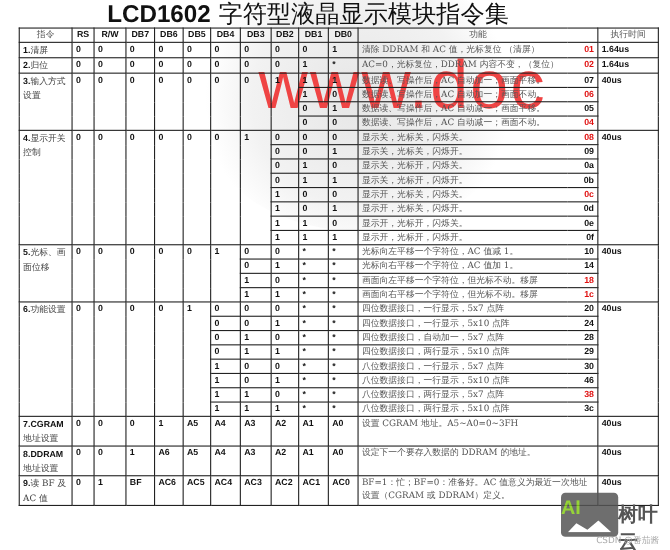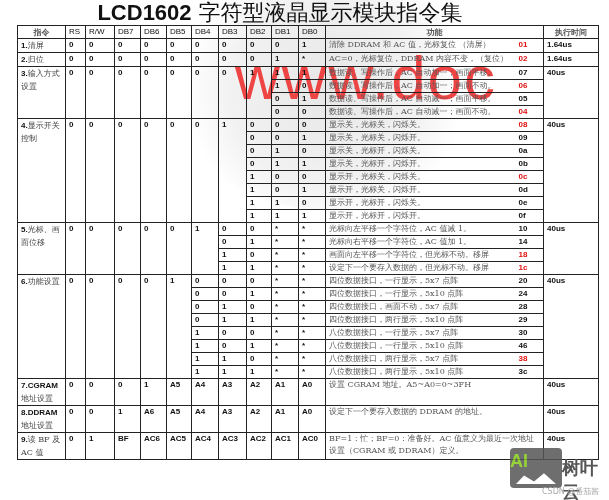--- a/index.html
+++ b/index.html
@@ -4,27 +4,27 @@
 <style>
   html,body{margin:0;padding:0;background:#fff;}
   body{width:609px;height:500px;position:relative;overflow:hidden;font-family:"DejaVu Sans","Liberation Sans",sans-serif;color:#111;}
   .wm{position:absolute;left:175px;top:-30px;width:300px;height:240px;border-radius:50%;background:radial-gradient(circle,#e6e6e6 0%,#f2f2f2 50%,rgba(255,255,255,0) 72%);z-index:0;}
   .wm-text{position:absolute;left:235px;top:42px;font-size:62px;color:#ef4444;font-family:"Liberation Sans",sans-serif;z-index:0;letter-spacing:2px;}
   .title{position:absolute;left:0;top:0;width:560px;text-align:center;font-size:22px;line-height:26px;z-index:2;color:#111;}
   .title b{font-family:"Liberation Sans",sans-serif;font-weight:bold;}
   .title span.cn{font-family:"DejaVu Serif",serif;font-weight:normal;}
   table{position:absolute;left:17px;top:25px;border-collapse:collapse;z-index:2;table-layout:fixed;}
   td,th{border:1px solid #222;font-size:8px;line-height:12px;height:12px;padding:0 3px;vertical-align:top;white-space:nowrap;overflow:hidden;}
-  th{font-weight:normal;text-align:left;font-family:"Liberation Sans",sans-serif;}
-  th.cn{font-weight:bold;text-align:center;color:#555;font-family:"DejaVu Serif",serif;}
+  th{font-weight:bold;text-align:center;font-family:"Liberation Sans",sans-serif;}
+  th.cn{font-weight:normal;color:#555;font-family:"DejaVu Serif",serif;}
   td.b{font-weight:bold;font-family:"Liberation Sans",sans-serif;}
   td.name{font-family:"DejaVu Serif",serif;color:#444;white-space:normal;line-height:13px;}
   td.name b{color:#111;font-family:"Liberation Sans",sans-serif;}
   td.fn{color:#555;font-family:"DejaVu Serif",serif;}
-  td.code{font-weight:bold;text-align:left;font-family:"Liberation Sans",sans-serif;border-left:none;}
+  td.code{font-weight:bold;text-align:right;font-family:"Liberation Sans",sans-serif;border-left:none;}
   td.fn{border-right:none;}
   td.time{font-weight:bold;font-family:"Liberation Sans",sans-serif;}
   .red{color:#e01010 !important;}
   td.fn.wrap{white-space:normal;}
   .ai-logo{position:absolute;left:510px;top:448px;width:52px;height:40px;background:#555;opacity:.85;border-radius:4px;z-index:5;color:#84cc16;font-weight:bold;font-size:18px;font-family:"Liberation Sans",sans-serif;text-align:left;line-height:26px;}
   .ai-logo .hill{position:absolute;left:6px;bottom:4px;width:40px;height:12px;background:#fff;clip-path:polygon(0 100%,20% 30%,45% 80%,70% 10%,100% 100%);}
   .ai-brand{position:absolute;left:562px;top:456px;font-size:18px;color:#555;font-weight:bold;z-index:5;font-family:"DejaVu Sans",sans-serif;}
   .ai-sub{position:absolute;left:542px;top:486px;font-size:8px;color:#aaa;z-index:5;}
 </style>
 </head>
@@ -234,21 +234,21 @@
         <td class="b">*</td>
         <td class="b">*</td>
         <td class="fn">画面向左平移一个字符位，但光标不动。移屏</td>
         <td class="code red">18</td>
       </tr>
       <tr>
         <td class="b">1</td>
         <td class="b">1</td>
         <td class="b">*</td>
         <td class="b">*</td>
-        <td class="fn">设定下一个要存入数据的，但光标不动。移屏</td>
+        <td class="fn">画面向右平移一个字符位，但光标不动。移屏</td>
         <td class="code red">1c</td>
       </tr>
       <tr>
         <td class="name" rowspan="8"><b>6.</b><span>功能设置</span></td>
         <td class="b" rowspan="8">0</td>
         <td class="b" rowspan="8">0</td>
         <td class="b" rowspan="8">0</td>
         <td class="b" rowspan="8">0</td>
         <td class="b" rowspan="8">1</td>
         <td class="b">0</td>
@@ -268,21 +268,21 @@
         <td class="b">*</td>
         <td class="fn">四位数据接口，一行显示，5x10 点阵</td>
         <td class="code">24</td>
       </tr>
       <tr>
         <td class="b">0</td>
         <td class="b">1</td>
         <td class="b">0</td>
         <td class="b">*</td>
         <td class="b">*</td>
-        <td class="fn">四位数据接口，画面不动，5x7 点阵</td>
+        <td class="fn">四位数据接口，自动加一，5x7 点阵</td>
         <td class="code">28</td>
       </tr>
       <tr>
         <td class="b">0</td>
         <td class="b">1</td>
         <td class="b">1</td>
         <td class="b">*</td>
         <td class="b">*</td>
         <td class="fn">四位数据接口，两行显示，5x10 点阵</td>
         <td class="code">29</td>

